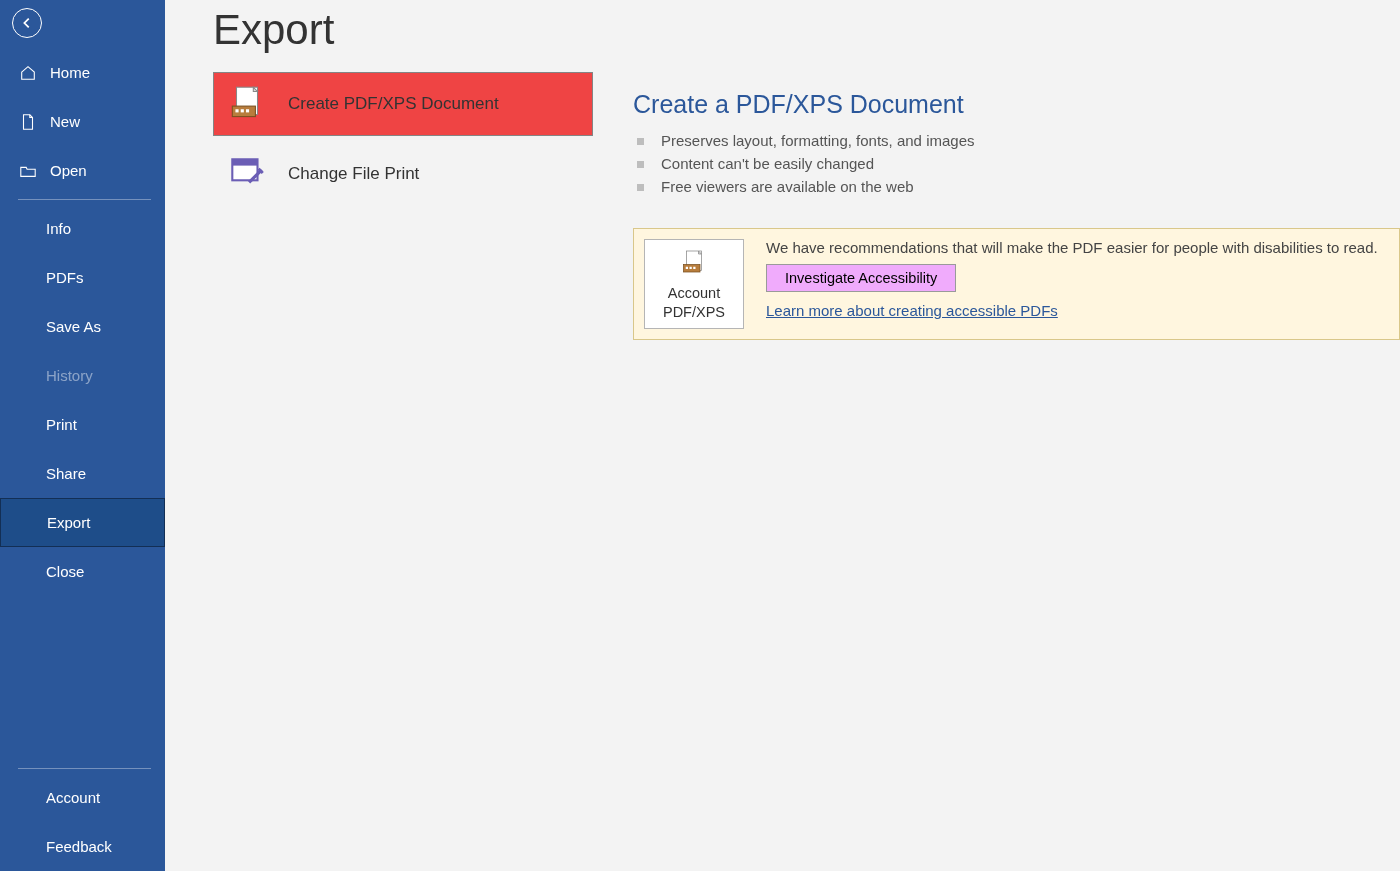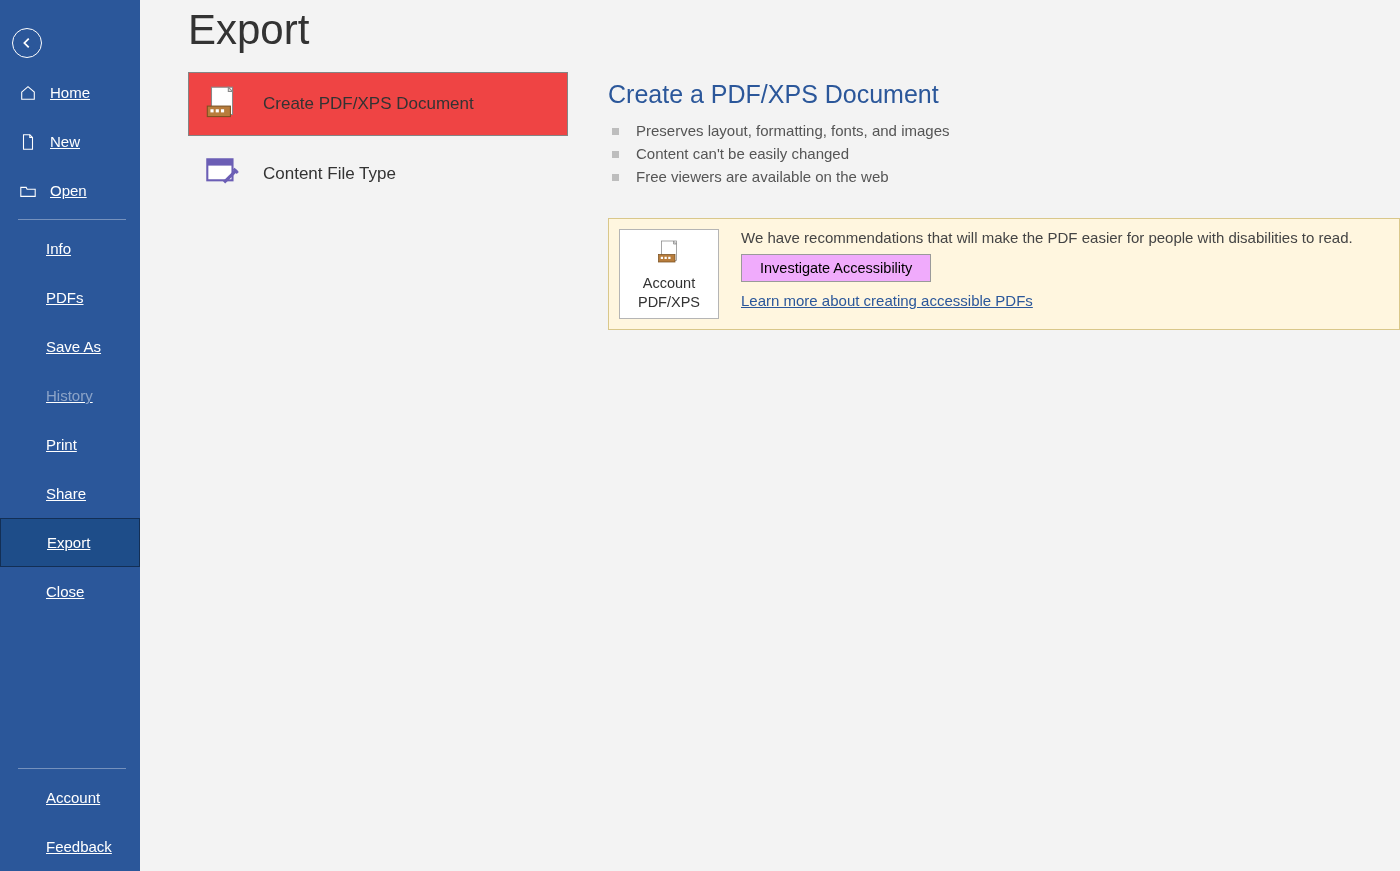--- a/index.html
+++ b/index.html
@@ -8,27 +8,26 @@
     font-size: 14px;
     color: #333;
     background: #f3f3f3;
     width: 1400px;
     height: 871px;
     overflow: hidden;
     display: flex;
   }
   
   .sidebar {
-    width: 140px;
+    width: 165px;
     background: #2b579a;
     color: #fff;
     display: flex;
     flex-direction: column;
-    padding-top: 20px;
-    text-decoration: underline;
+    padding-top: 0;
   }
   .back-btn {
     width: 30px; height: 30px;
     border: 1.5px solid #fff;
     border-radius: 50%;
     margin: 8px 0 10px 12px;
     display: flex; align-items: center; justify-content: center;
     cursor: pointer;
     color: #fff;
   }
@@ -93,21 +92,21 @@
     width: 42px; height: 42px;
     margin-right: 20px;
     display:flex; align-items:center; justify-content:center;
   }
   .option .opt-label { font-size: 17px; color: #333; }
 
   .detail-title {
     font-size: 25px;
     color: #2b579a;
     font-weight: 400;
-    margin-top: 8px;
+    margin-top: 18px;
     margin-bottom: 10px;
   }
   .bullets { list-style: none; margin-left: 0; }
   .bullets li {
     font-size: 15px;
     color: #555;
     padding: 3px 0;
     position: relative;
     padding-left: 28px;
   }
@@ -256,21 +255,21 @@
 
       <div class="option">
         <span class="opt-icon">
           <svg viewBox="0 0 40 40">
             <rect x="6" y="6" width="24" height="20" fill="#fff" stroke="#6b5eb5" stroke-width="2"></rect>
             <rect x="6" y="6" width="24" height="6" fill="#6b5eb5"></rect>
             <path d="M22 28 L34 16" stroke="#6b5eb5" stroke-width="3"></path>
             <path d="M32 14 L36 18 L34 20 L30 16 Z" fill="#6b5eb5"></path>
           </svg>
         </span>
-        <span class="opt-label">Content File Type</span>
+        <span class="opt-label">Change File Print</span>
       </div>
     </div>
 
     <div class="right-col">
       <div class="detail-title">Create a PDF/XPS Document</div>
       <ul class="bullets">
         <li>Preserves layout, formatting, fonts, and images</li>
         <li>Content can't be easily changed</li>
         <li>Free viewers are available on the web</li>
       </ul>

